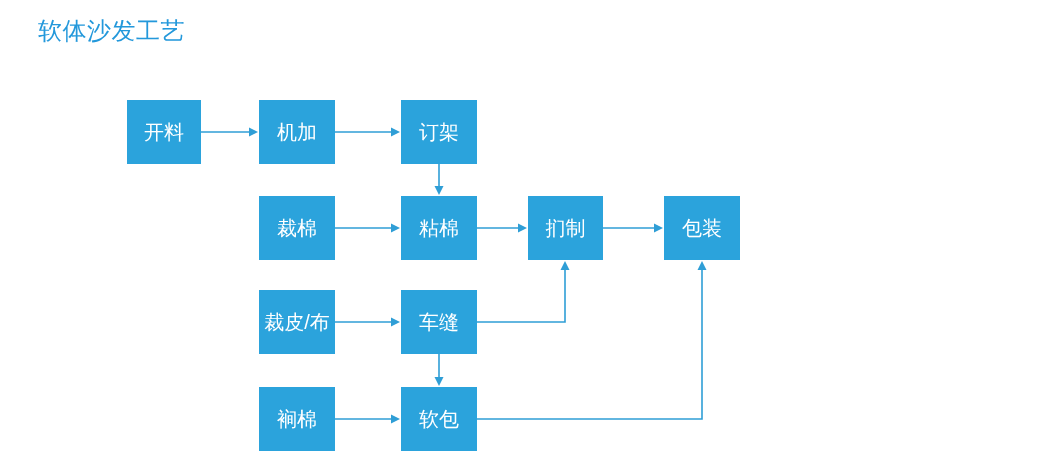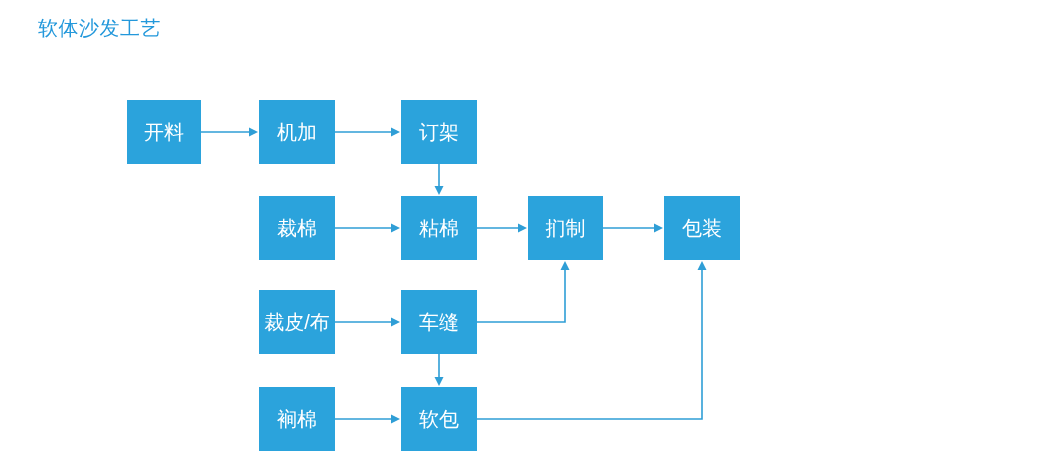--- a/index.html
+++ b/index.html
@@ -12,21 +12,21 @@
     position: relative;
     width: 1043px;
     height: 468px;
     background: #ffffff;
     overflow: hidden;
   }
   .diagram-title {
     position: absolute;
     left: 38px;
     top: 17px;
-    font-size: 20px;
+    font-size: 24px;
     line-height: 1.15;
     font-weight: 400;
     letter-spacing: 0.5px;
     white-space: nowrap;
   }
   .canvas {
     position: absolute;
     left: 0;
     top: 0;
   }

